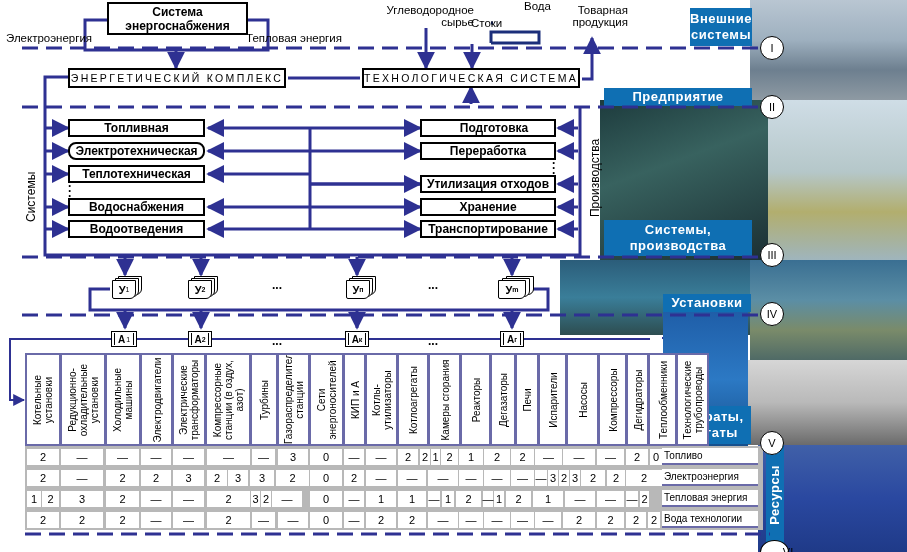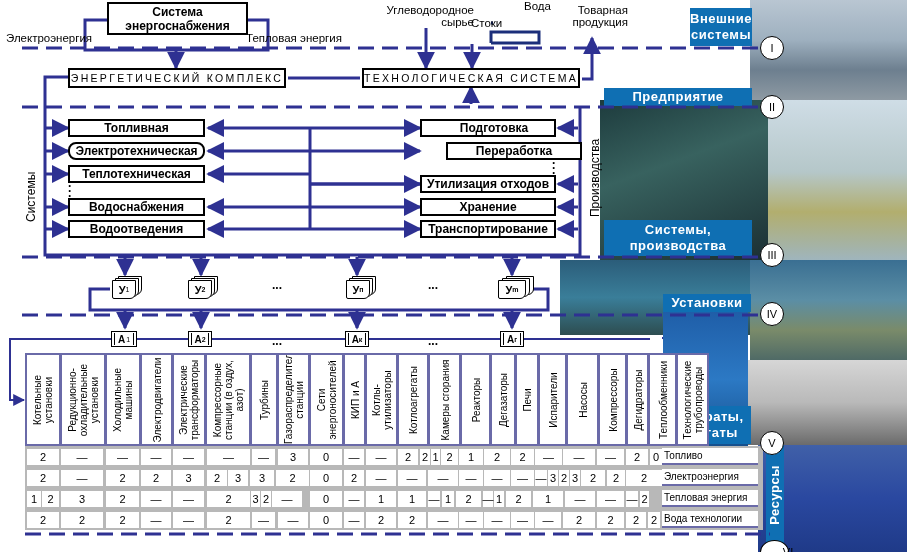--- a/index.html
+++ b/index.html
@@ -158,21 +158,21 @@
 <div class="box" style="left:68px;top:198px;width:137px;height:18px;">
     <span>Водоснабжения</span>
   </div>
 <div class="box" style="left:68px;top:220px;width:137px;height:18px;">
     <span>Водоотведения</span>
   </div>
 
 <div class="box" style="left:420px;top:119px;width:136px;height:18px;padding-left:12px;">
     <span>Подготовка</span>
   </div>
-<div class="box" style="left:420px;top:142px;width:136px;height:18px;margin-left:26px;">
+<div class="box" style="left:420px;top:142px;width:136px;height:18px;">
     <span>Переработка</span>
   </div>
 <div class="dots" style="left:552px;top:158px;line-height:5px;">.<br>.<br>.</div>
 <div class="box" style="left:420px;top:175px;width:136px;height:18px;">
     <span>Утилизация отходов</span>
   </div>
 <div class="box" style="left:420px;top:198px;width:136px;height:18px;">
     <span>Хранение</span>
   </div>
 <div class="box" style="left:420px;top:220px;width:136px;height:18px;">

